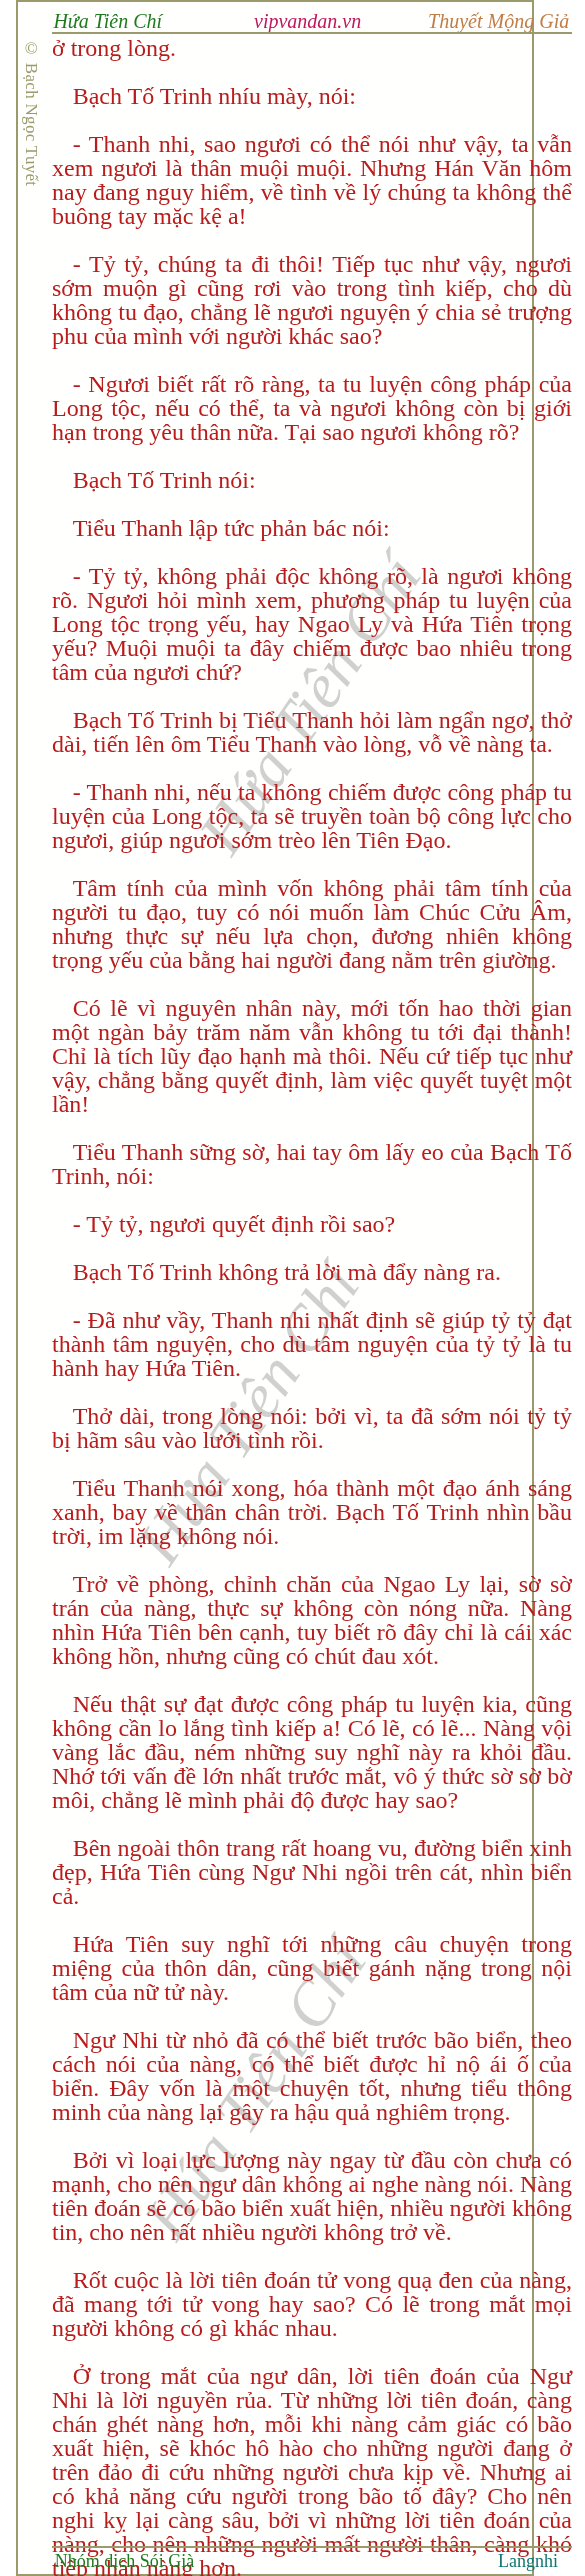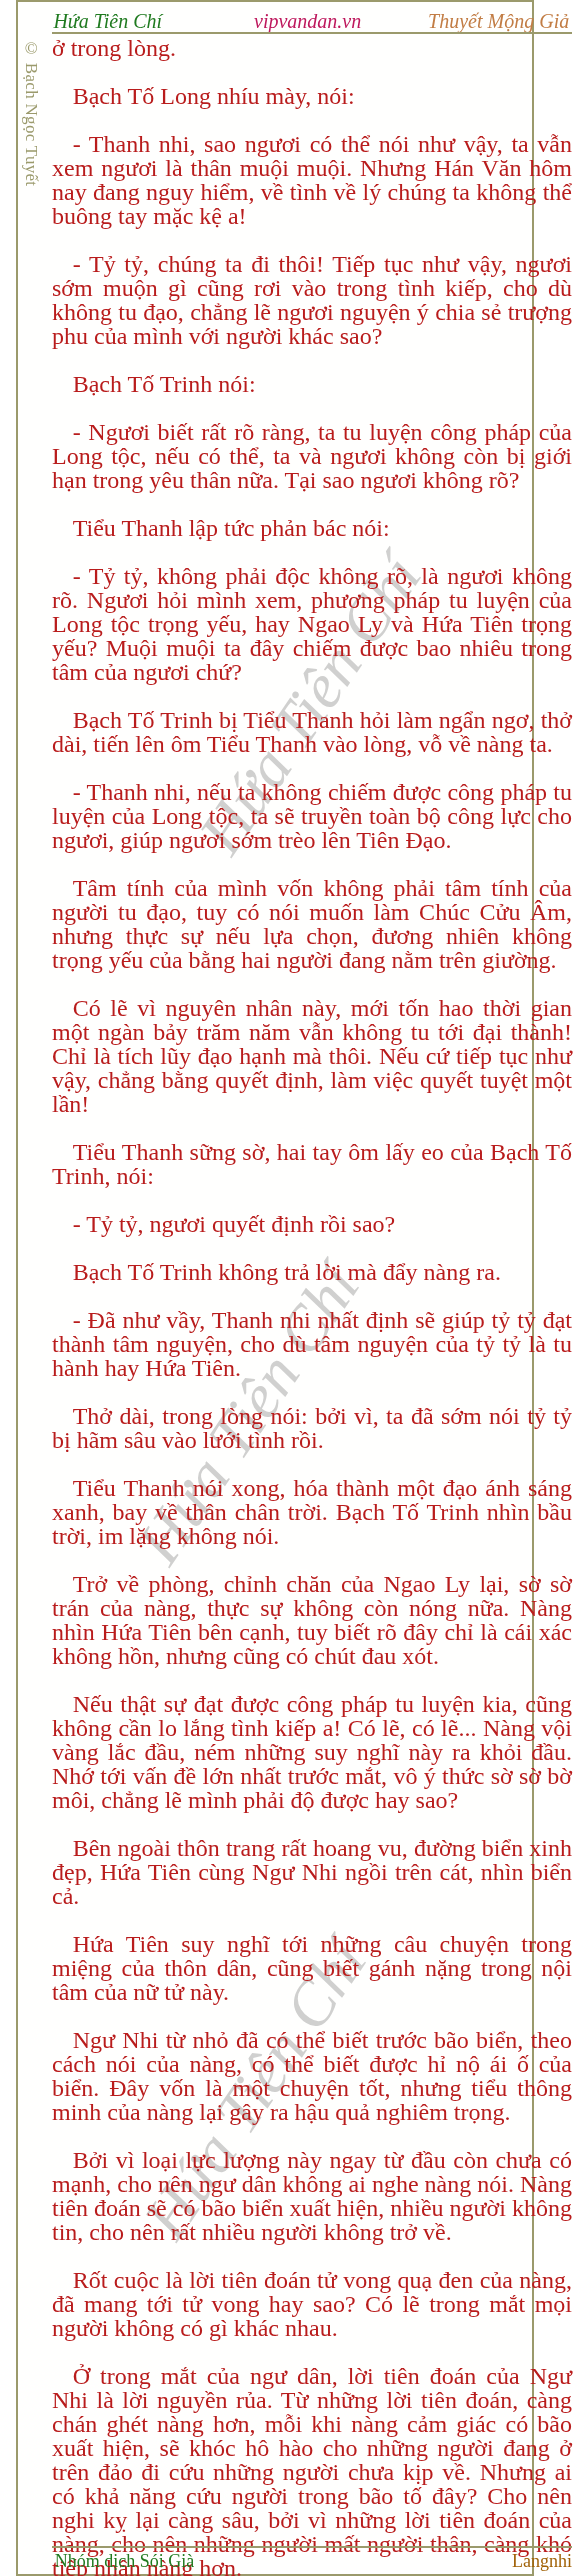--- a/index.html
+++ b/index.html
@@ -22,21 +22,21 @@
   .header .right { position: absolute; right: 2.8px; top: 2.8px; color: #c27d45; }
   .hrule { position: absolute; left: 34px; width: 520px; height: 2.1px; background: #9b9a6c; }
   .hrule.top { top: 30px; }
   .hrule.bottom { top: 2544px; }
   .footer {
     position: absolute; left: 34px; top: 2548px; width: 520px; height: 25px;
     font-family: "Liberation Serif", "DejaVu Serif", serif;
     font-size: 18px;
   }
   .footer .left { position: absolute; left: 2.8px; top: 1.4px; color: #1f7a1f; }
-  .footer .right { position: absolute; right: 0; top: 1.4px; color: #a16207; }
+  .footer .right { position: absolute; right: 14px; top: 1.4px; color: #0f766e; }
   .side-credit {
     position: absolute; left: 2.8px; top: 37px;
     writing-mode: vertical-rl;
     font-family: "Liberation Serif", "DejaVu Serif", serif;
     font-size: 17px; color: #9b9a6c; letter-spacing: 0.3px;
   }
   .content {
     position: absolute; left: 34px; top: 34px; width: 520px;
     font-family: "Liberation Serif", "DejaVu Serif", serif;
     font-size: 24px; line-height: 24px; color: #b91c1c;
@@ -65,25 +65,25 @@
   <div class="hrule top"></div>
 
   <div class="side-credit">© Bạch Ngọc Tuyết</div>
 
   <div class="watermark" style="left:227px; top:792px;">Hứa Tiên Chí</div>
   <div class="watermark" style="left:165px; top:1502px;">Hứa Tiên Chí</div>
   <div class="watermark" style="left:172px; top:2177px;">Hứa Tiên Chí</div>
 
   <div class="content">
     <p class="first">ở trong lòng.</p>
-    <p>Bạch Tố Long nhíu mày, nói:</p>
+    <p>Bạch Tố Trinh nhíu mày, nói:</p>
     <p>- Thanh nhi, sao ngươi có thể nói như vậy, ta vẫn xem ngươi là thân muội muội. Nhưng Hán Văn hôm nay đang nguy hiểm, về tình về lý chúng ta không thể buông tay mặc kệ a!</p>
     <p>- Tỷ tỷ, chúng ta đi thôi! Tiếp tục như vậy, ngươi sớm muộn gì cũng rơi vào trong tình kiếp, cho dù không tu đạo, chẳng lẽ ngươi nguyện ý chia sẻ trượng phu của mình với người khác sao?</p>
+    <p>- Ngươi biết rất rõ ràng, ta tu luyện công pháp của Long tộc, nếu có thể, ta và ngươi không còn bị giới hạn trong yêu thân nữa. Tại sao ngươi không rõ?</p>
     <p>Bạch Tố Trinh nói:</p>
-    <p>- Ngươi biết rất rõ ràng, ta tu luyện công pháp của Long tộc, nếu có thể, ta và ngươi không còn bị giới hạn trong yêu thân nữa. Tại sao ngươi không rõ?</p>
     <p>Tiểu Thanh lập tức phản bác nói:</p>
     <p>- Tỷ tỷ, không phải độc không rõ, là ngươi không rõ. Ngươi hỏi mình xem, phương pháp tu luyện của Long tộc trọng yếu, hay Ngao Ly và Hứa Tiên trọng yếu? Muội muội ta đây chiếm được bao nhiêu trong tâm của ngươi chứ?</p>
     <p>Bạch Tố Trinh bị Tiểu Thanh hỏi làm ngẩn ngơ, thở dài, tiến lên ôm Tiểu Thanh vào lòng, vỗ về nàng ta.</p>
     <p>- Thanh nhi, nếu ta không chiếm được công pháp tu luyện của Long tộc, ta sẽ truyền toàn bộ công lực cho ngươi, giúp ngươi sớm trèo lên Tiên Đạo.</p>
     <p>Tâm tính của mình vốn không phải tâm tính của người tu đạo, tuy có nói muốn làm Chúc Cửu Âm, nhưng thực sự nếu lựa chọn, đương nhiên không trọng yếu của bằng hai người đang nằm trên giường.</p>
     <p>Có lẽ vì nguyên nhân này, mới tốn hao thời gian một ngàn bảy trăm năm vẫn không tu tới đại thành! Chỉ là tích lũy đạo hạnh mà thôi. Nếu cứ tiếp tục như vậy, chẳng bằng quyết định, làm việc quyết tuyệt một lần!</p>
     <p>Tiểu Thanh sững sờ, hai tay ôm lấy eo của Bạch Tố Trinh, nói:</p>
     <p>- Tỷ tỷ, ngươi quyết định rồi sao?</p>
     <p>Bạch Tố Trinh không trả lời mà đẩy nàng ra.</p>
     <p>- Đã như vầy, Thanh nhi nhất định sẽ giúp tỷ tỷ đạt thành tâm nguyện, cho dù tâm nguyện của tỷ tỷ là tu hành hay Hứa Tiên.</p>

